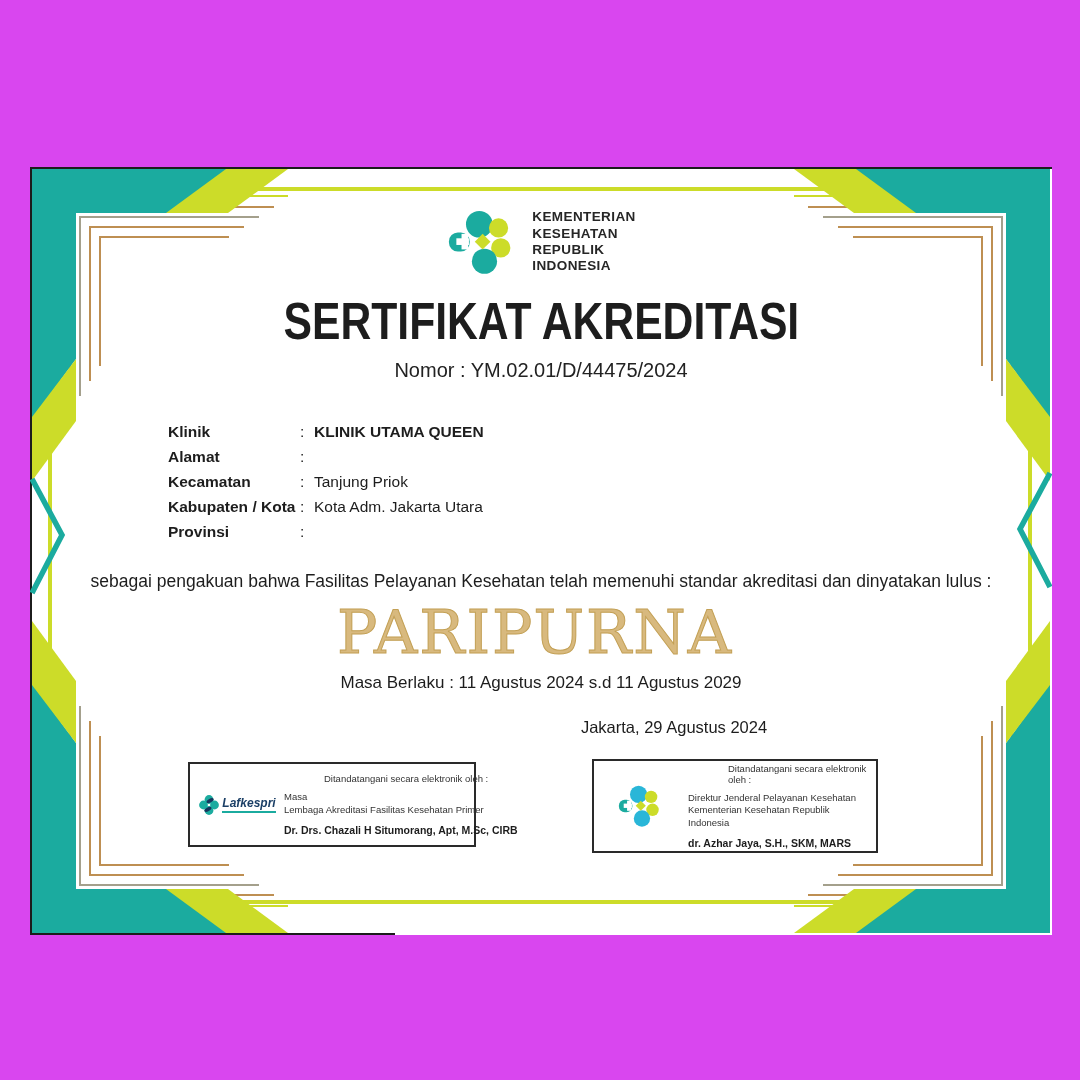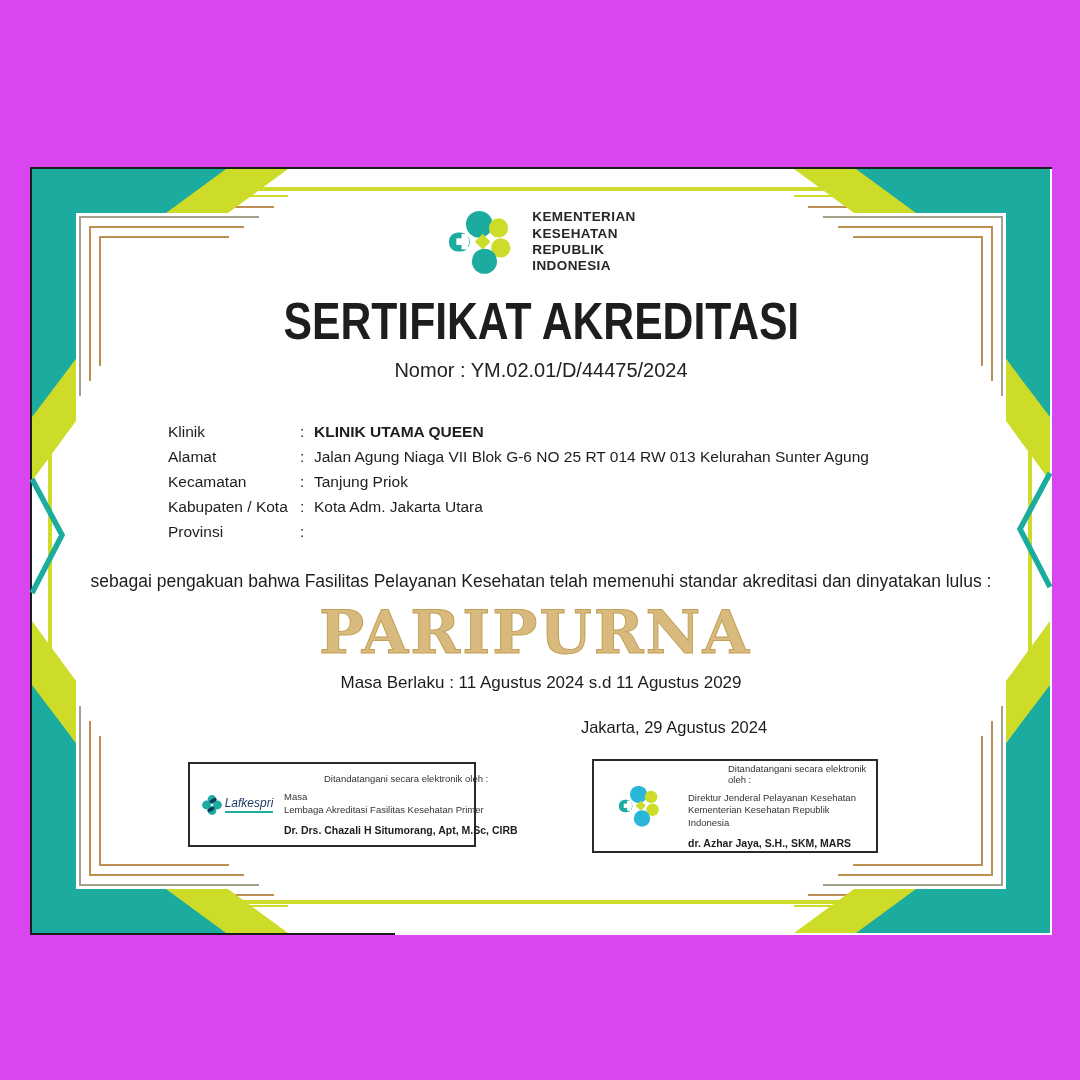--- a/index.html
+++ b/index.html
@@ -56,44 +56,44 @@
   .logo-row{position:absolute;left:0;right:0;top:36px;display:flex;justify-content:center;align-items:center;gap:12px;}
   .ministry-name{font-size:13.5px;font-weight:bold;line-height:1.22;letter-spacing:.4px;color:#262626;}
   .title{position:absolute;left:0;right:0;top:124px;text-align:center;font-size:52px;font-weight:bold;
          letter-spacing:0;white-space:nowrap;}
   .title span{display:inline-block;transform:scaleX(.82);transform-origin:center;}
   .nomor{position:absolute;left:0;right:0;top:192px;text-align:center;font-size:20px;color:#222;}
 
   
   .details{position:absolute;left:138px;top:252px;right:50px;}
   .drow{display:flex;height:25.2px;align-items:center;font-size:15.5px;}
-  .dlabel{width:132px;flex:none;}
+  .dlabel{width:132px;flex:none;font-weight:bold;}
   .dcolon{width:14px;flex:none;}
   .dvalue{flex:1;white-space:nowrap;}
   .dvalue.b{font-weight:bold;}
 
   .statement{position:absolute;left:0;right:0;top:404px;text-align:center;font-size:17.5px;}
   .grade{position:absolute;left:0;right:12px;top:430px;text-align:center;
-         font-family:"DejaVu Serif",serif;font-weight:bold;font-size:60px;letter-spacing:2px;
+         font-family:"DejaVu Serif",serif;font-weight:normal;font-size:60px;letter-spacing:2px;
          color:var(--parigold);-webkit-text-stroke:1px #c3a055;}
   .validity{position:absolute;left:0;right:0;top:506px;text-align:center;font-size:17px;}
   .place-date{position:absolute;left:502px;width:284px;top:551px;text-align:center;font-size:16.5px;}
 
   
   .sigbox{position:absolute;border:2px solid #2a2a2a;background:#fff;display:flex;align-items:center;
           padding:6px 8px;box-sizing:border-box;gap:8px;}
   .sigbox.left{left:158px;top:595px;width:288px;height:85px;}
   .sigbox.right{left:562px;top:592px;width:286px;height:94px;}
   .siglogo{flex:none;display:flex;flex-direction:column;align-items:center;justify-content:center;width:78px;}
   .sigtext{flex:1;}
   .esign{font-size:9.5px;color:#333;margin-bottom:7px;padding-left:40px;}
   .role{font-size:9.5px;color:#333;line-height:1.3;}
   .signame{font-size:10.5px;font-weight:bold;margin-top:8px;white-space:nowrap;}
   .lafk-lockup{display:flex;align-items:center;gap:2px;}
-  .lafk-name{font-size:12px;font-weight:normal;font-style:italic;color:#1b3f66;border-bottom:2px solid var(--teal);
+  .lafk-name{font-size:12px;font-weight:bold;font-style:italic;color:#1b3f66;border-bottom:2px solid var(--teal);
              padding-bottom:1px;}
 </style>
 </head>
 <body>
 
 <div class="page">
   <div class="cert">
 
     <div class="frame-top"></div>
     <div class="frame-left"></div>
@@ -179,21 +179,20 @@
 
     <div class="details">
       <div class="drow">
         <div class="dlabel">Klinik</div>
         <div class="dcolon">:</div>
         <div class="dvalue b">KLINIK UTAMA QUEEN</div>
       </div>
       <div class="drow">
         <div class="dlabel">Alamat</div>
         <div class="dcolon">:</div>
-        <div class="dvalue">Jalan Agung Niaga VII Blok G-6 NO 25 RT 014 RW 013 Kelurahan Sunter Agung</div>
       </div>
       <div class="drow">
         <div class="dlabel">Kecamatan</div>
         <div class="dcolon">:</div>
         <div class="dvalue">Tanjung Priok</div>
       </div>
       <div class="drow">
         <div class="dlabel">Kabupaten / Kota</div>
         <div class="dcolon">:</div>
         <div class="dvalue">Kota Adm. Jakarta Utara</div>

